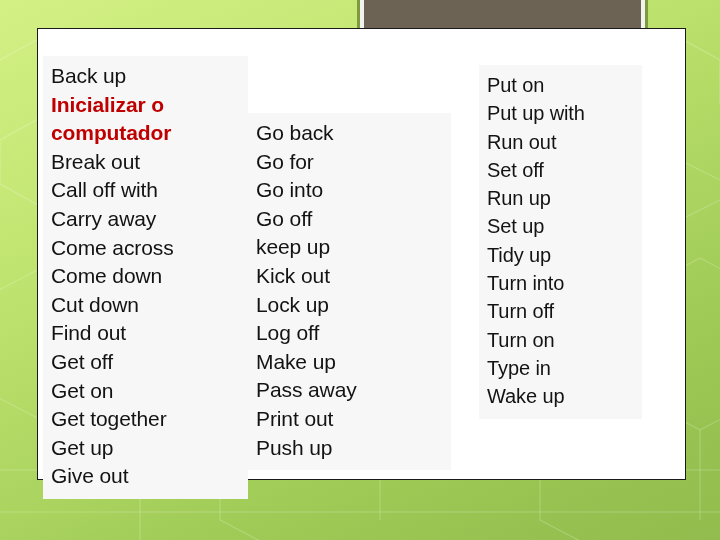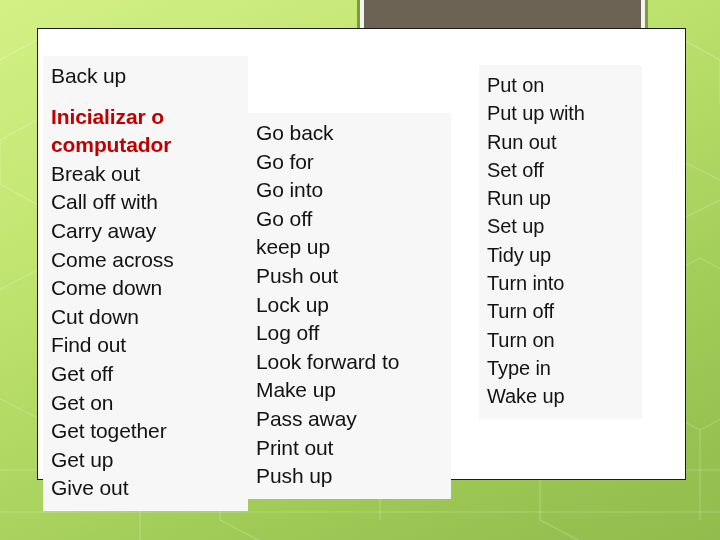--- a/index.html
+++ b/index.html
@@ -97,21 +97,20 @@
     font-size: 21px;
     line-height: 28.6px;
     color: #131313;
     font-weight: 400;
     white-space: nowrap;
     letter-spacing: -0.1px;
   }
 
   .phrase.wrap {
     white-space: normal;
-    margin-top: 12px;
   }
 
   .phrase.red {
     color: #c00000;
     font-weight: 700;
   }
 
   .col-3 .phrase { font-size: 20px; line-height: 28.3px; }
 </style>
 </head>
@@ -169,24 +168,23 @@
         <div class="phrase">Get together</div>
         <div class="phrase">Get up</div>
         <div class="phrase">Give out</div>
       </div>
     <div class="col col-2">
         <div class="phrase">Go back</div>
         <div class="phrase">Go for</div>
         <div class="phrase">Go into</div>
         <div class="phrase">Go off</div>
         <div class="phrase">keep up</div>
-        <div class="phrase">Push out</div>
+        <div class="phrase">Kick out</div>
         <div class="phrase">Lock up</div>
         <div class="phrase">Log off</div>
-        <div class="phrase">Look forward to</div>
         <div class="phrase">Make up</div>
         <div class="phrase">Pass away</div>
         <div class="phrase">Print out</div>
         <div class="phrase">Push up</div>
       </div>
     <div class="col col-3">
         <div class="phrase">Put on</div>
         <div class="phrase">Put up with</div>
         <div class="phrase">Run out</div>
         <div class="phrase">Set off</div>

